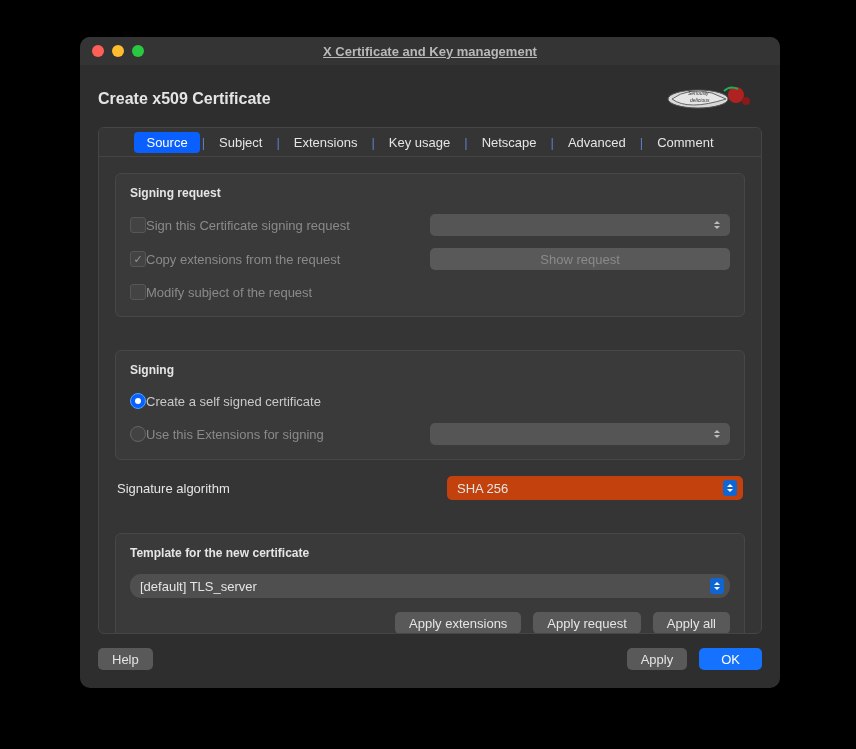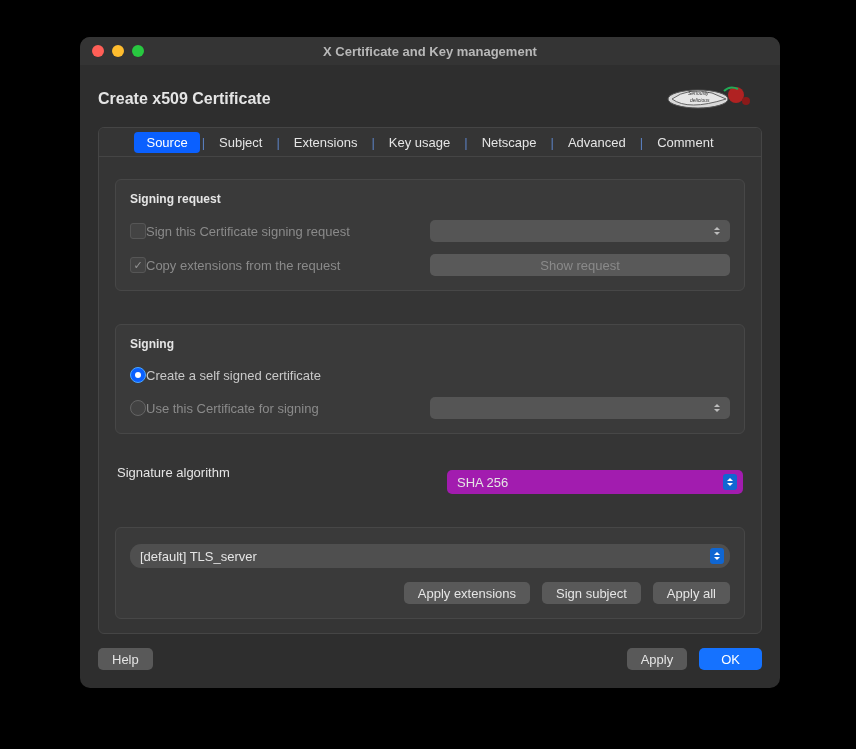--- a/index.html
+++ b/index.html
@@ -21,53 +21,53 @@
   }
   html,body{margin:0;padding:0;background:#000;font-family:-apple-system,BlinkMacSystemFont,"Helvetica Neue",Arial,sans-serif;font-size:13px;color:var(--text);}
   .stage{width:856px;height:749px;position:relative;}
   .window{position:absolute;left:80px;top:37px;width:700px;height:651px;background:var(--bg-window);border-radius:10px;box-shadow:0 18px 40px rgba(0,0,0,0.6);overflow:hidden;}
   .titlebar{height:28px;background:var(--bg-titlebar);display:flex;align-items:center;position:relative;}
   .tl-lights{display:flex;gap:8px;margin-left:12px;}
   .tl-dot{width:12px;height:12px;border-radius:50%;}
   .tl-close{background:#ff5f57;}
   .tl-min{background:#febc2e;}
   .tl-max{background:#28c840;}
-  .tl-title{position:absolute;left:0;right:0;text-align:center;color:#b8b8b8;font-weight:600;font-size:13px;}
+  .tl-title{position:absolute;left:0;right:0;text-align:center;color:#b8b8b8;font-weight:600;font-size:13px;text-decoration:underline;}
   .body{padding:16px 18px 18px 18px;display:flex;flex-direction:column;height:calc(100% - 28px);box-sizing:border-box;}
   .header-row{display:flex;align-items:center;justify-content:space-between;margin-bottom:10px;}
   .page-title{font-size:16px;font-weight:600;color:var(--text-bright);}
   .logo{width:96px;height:36px;}
   .panel{flex:1;background:var(--bg-panel);border:1px solid #454545;border-radius:var(--radius);padding:0;overflow:hidden;display:flex;flex-direction:column;}
   .tabs{display:flex;justify-content:center;align-items:center;height:28px;background:var(--bg-panel);border-bottom:1px solid #454545;}
   .tab{padding:3px 12px;color:var(--text-bright);font-size:13px;cursor:pointer;border-radius:4px;}
   .tab.active{background:var(--accent);color:#fff;}
   .tab-sep{color:var(--tab-sep);margin:0 2px;font-size:13px;}
   .content{padding:14px 16px;flex:1;overflow:auto;}
   .group{background:var(--bg-group);border:1px solid #474747;border-radius:var(--radius);padding:12px 14px 14px 14px;margin-bottom:16px;margin-top:33px;}
-  .group-top{margin-top:8px;}
+  .group-top{margin-top:2px;}
   .section-label{font-size:12px;font-weight:600;color:var(--text-bright);margin-bottom:14px;}
   .form-row{display:flex;align-items:center;margin-bottom:12px;min-height:20px;}
   .form-row:last-child{margin-bottom:0;}
   .left{flex:0 0 300px;display:flex;align-items:center;gap:0;}
   .right{flex:1;}
   .cb{width:14px;height:14px;border-radius:3px;border:1px solid #6a6a6a;background:#4a4a4a;display:inline-flex;align-items:center;justify-content:center;flex-shrink:0;}
   .cb.checked::after{content:"✓";color:#d0d0d0;font-size:11px;line-height:1;}
   .cb.dim{opacity:.6;}
   .radio{width:14px;height:14px;border-radius:50%;border:1px solid #888;background:#4a4a4a;display:inline-flex;align-items:center;justify-content:center;flex-shrink:0;}
   .radio.sel{border-color:#4aa7ff;background:#0a60ff;}
   .radio.sel::after{content:"";width:6px;height:6px;border-radius:50%;background:#fff;}
   .radio.dim{opacity:.55;}
   .lbl{color:var(--text);}
   .lbl.dim{color:var(--text-dim);}
   .select{background:var(--bg-control);border-radius:5px;height:22px;display:flex;align-items:center;justify-content:space-between;padding:0 6px 0 10px;color:var(--text-bright);width:100%;box-sizing:border-box;position:relative;}
   .select.dim{background:#555;color:var(--text-dim);}
   .select .caret{width:14px;height:16px;border-radius:3px;display:flex;flex-direction:column;align-items:center;justify-content:center;gap:0px;}
   .select .caret::before{content:"";border-left:3px solid transparent;border-right:3px solid transparent;border-bottom:3px solid #bdbdbd;}
   .select .caret::after{content:"";border-left:3px solid transparent;border-right:3px solid transparent;border-top:3px solid #bdbdbd;margin-top:2px;}
-  .select.accent{background:#a21caf;margin-top:20px;}
+  .select.accent{background:#c2410c;}
   .select.accent2{background:var(--bg-control2);border-radius:11px;}
   .select.accent .caret{background:var(--bg-select-accent);}
   .select.accent .caret::before{border-bottom-color:#fff;}
   .select.accent .caret::after{border-top-color:#fff;}
   .select.accent2 .caret{background:var(--bg-select-accent);}
   .select.accent2 .caret::before{border-bottom-color:#fff;}
   .select.accent2 .caret::after{border-top-color:#fff;}
   .btn{background:var(--bg-control);border-radius:5px;height:22px;display:inline-flex;align-items:center;justify-content:center;padding:0 14px;color:var(--text-bright);cursor:pointer;border:none;font-size:13px;}
   .btn.full{width:100%;}
   .btn.dim{color:var(--text-dim);}
@@ -146,36 +146,43 @@
             <div class="form-row">
               <div class="left">
                 <span class="cb checked dim"></span>
                 <span class="lbl dim">Copy extensions from the request</span>
               </div>
               <div class="right">
                 <button class="btn full dim">Show request</button>
               </div>
             </div>
 
+            <div class="form-row">
+              <div class="left">
+                <span class="cb dim"></span>
+                <span class="lbl dim">Modify subject of the request</span>
+              </div>
+              <div class="right"></div>
+            </div>
           </div>
 
           <div class="group">
             <div class="section-label">Signing</div>
 
             <div class="form-row">
               <div class="left" style="flex-basis:100%;">
                 <span class="radio sel"></span>
                 <span class="lbl">Create a self signed certificate</span>
               </div>
             </div>
 
             <div class="form-row">
               <div class="left">
                 <span class="radio dim"></span>
-                <span class="lbl dim">Use this Certificate for signing</span>
+                <span class="lbl dim">Use this Extensions for signing</span>
               </div>
               <div class="right">
                 <div class="select dim">
                   <span></span>
                   <span class="caret"></span>
                 </div>
               </div>
             </div>
           </div>
 
@@ -183,29 +190,30 @@
             <div class="k">Signature algorithm</div>
             <div class="v">
               <div class="select accent select-large">
                 <span>SHA 256</span>
                 <span class="caret"></span>
               </div>
             </div>
           </div>
 
           <div class="group">
+            <div class="section-label">Template for the new certificate</div>
             <div class="template-select">
               <div class="select accent2 select-large">
                 <span>[default] TLS_server</span>
                 <span class="caret"></span>
               </div>
             </div>
             <div class="apply-row">
               <button class="btn">Apply extensions</button>
-              <button class="btn">Sign subject</button>
+              <button class="btn">Apply request</button>
               <button class="btn">Apply all</button>
             </div>
           </div>
 
         </div>
       </div>
 
       <div class="footer">
         <button class="btn">Help</button>
         <div class="footer-right">

